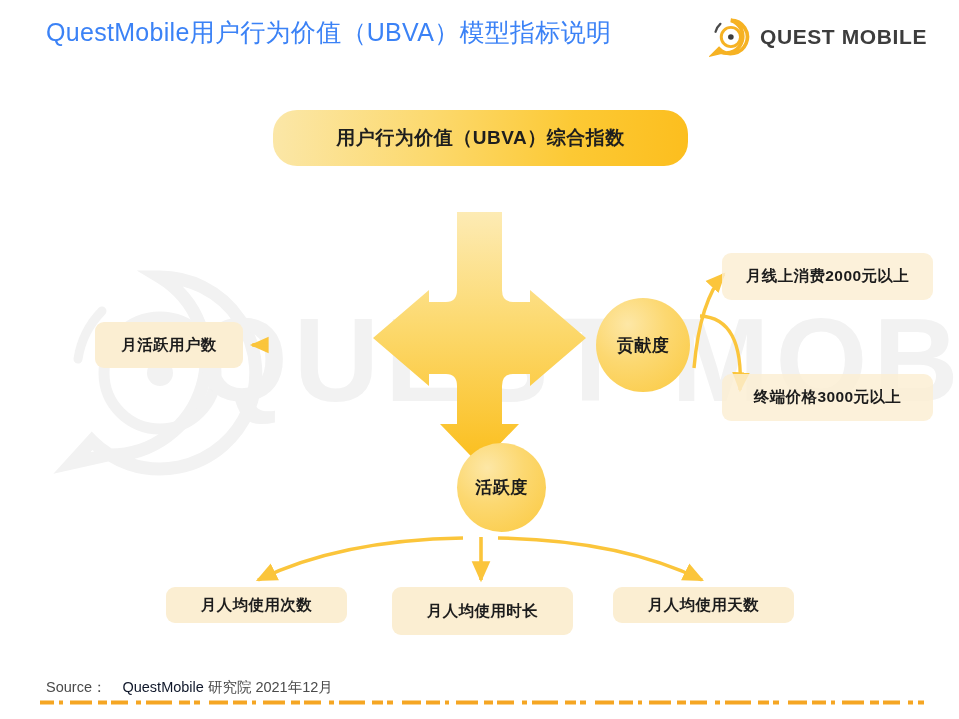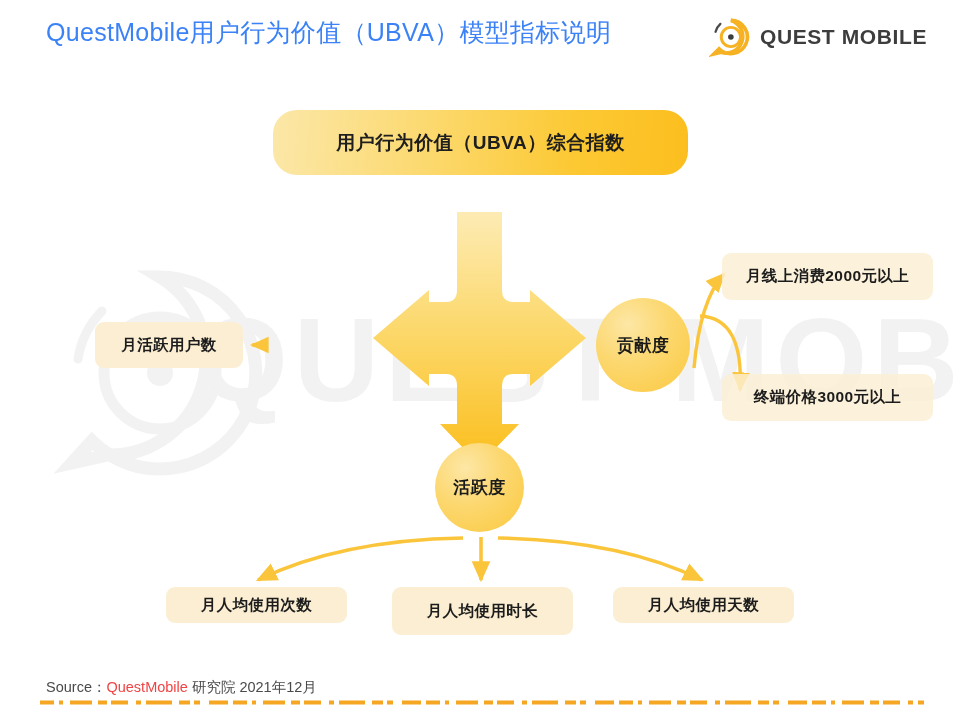--- a/index.html
+++ b/index.html
@@ -65,21 +65,21 @@
     color: #3d3d3d;
     white-space: nowrap;
   }
 
   
   .diagram { position: absolute; inset: 0; z-index: 2; }
 
   .node-banner {
     position: absolute;
     left: 273px; top: 110px;
-    width: 415px; height: 65px;
+    width: 415px; height: 56px;
     border-radius: 24px;
     background: linear-gradient(95deg, #fbe7a8 0%, #fcd96e 38%, #fcc934 72%, #fcbe1e 100%);
     display: flex; align-items: center; justify-content: center;
     z-index: 3;
   }
   .node-banner span {
     font-size: 19px; font-weight: 700; color: #1e1e1e;
     letter-spacing: 0.5px; white-space: nowrap;
   }
 
@@ -89,21 +89,21 @@
     background: radial-gradient(circle at 34% 28%, #fde7a6 0%, #fcd871 42%, #fbc93f 100%);
     display: flex; align-items: center; justify-content: center;
     z-index: 4;
   }
   .circle span {
     font-size: 17px; font-weight: 700; color: #1b1b1b;
     letter-spacing: 0.5px; white-space: nowrap;
   }
   .circle-dev  { left: 272px; top: 298px; width: 94px; height: 94px; }
   .circle-con  { left: 596px; top: 298px; width: 94px; height: 94px; }
-  .circle-act  { left: 435px; top: 443px; width: 89px; height: 89px; text-align: center; }
+  .circle-act  { left: 457px; top: 443px; width: 89px; height: 89px; text-align: center; }
 
   .leafbox {
     position: absolute;
     background: #fbeed2;
     border-radius: 9px;
     display: flex; align-items: center; justify-content: center;
     z-index: 3;
   }
   .leafbox span {
     font-size: 15.5px; font-weight: 700; color: #1c1c1c;
@@ -118,21 +118,21 @@
 
   
   .footer {
     position: absolute;
     left: 46px; bottom: 22px;
     font-size: 14.5px;
     color: #4a4a4a;
     white-space: nowrap;
     z-index: 5;
   }
-  .footer .src-brand { color: #ef4444; }
+  .footer .src-brand { color: #0f172a; margin-left: 16px; }
   .footer-rule {
     position: absolute;
     left: 40px; bottom: 14px;
     width: 884px; height: 5px;
     z-index: 5;
   }
 </style>
 </head>
 <body>
 

